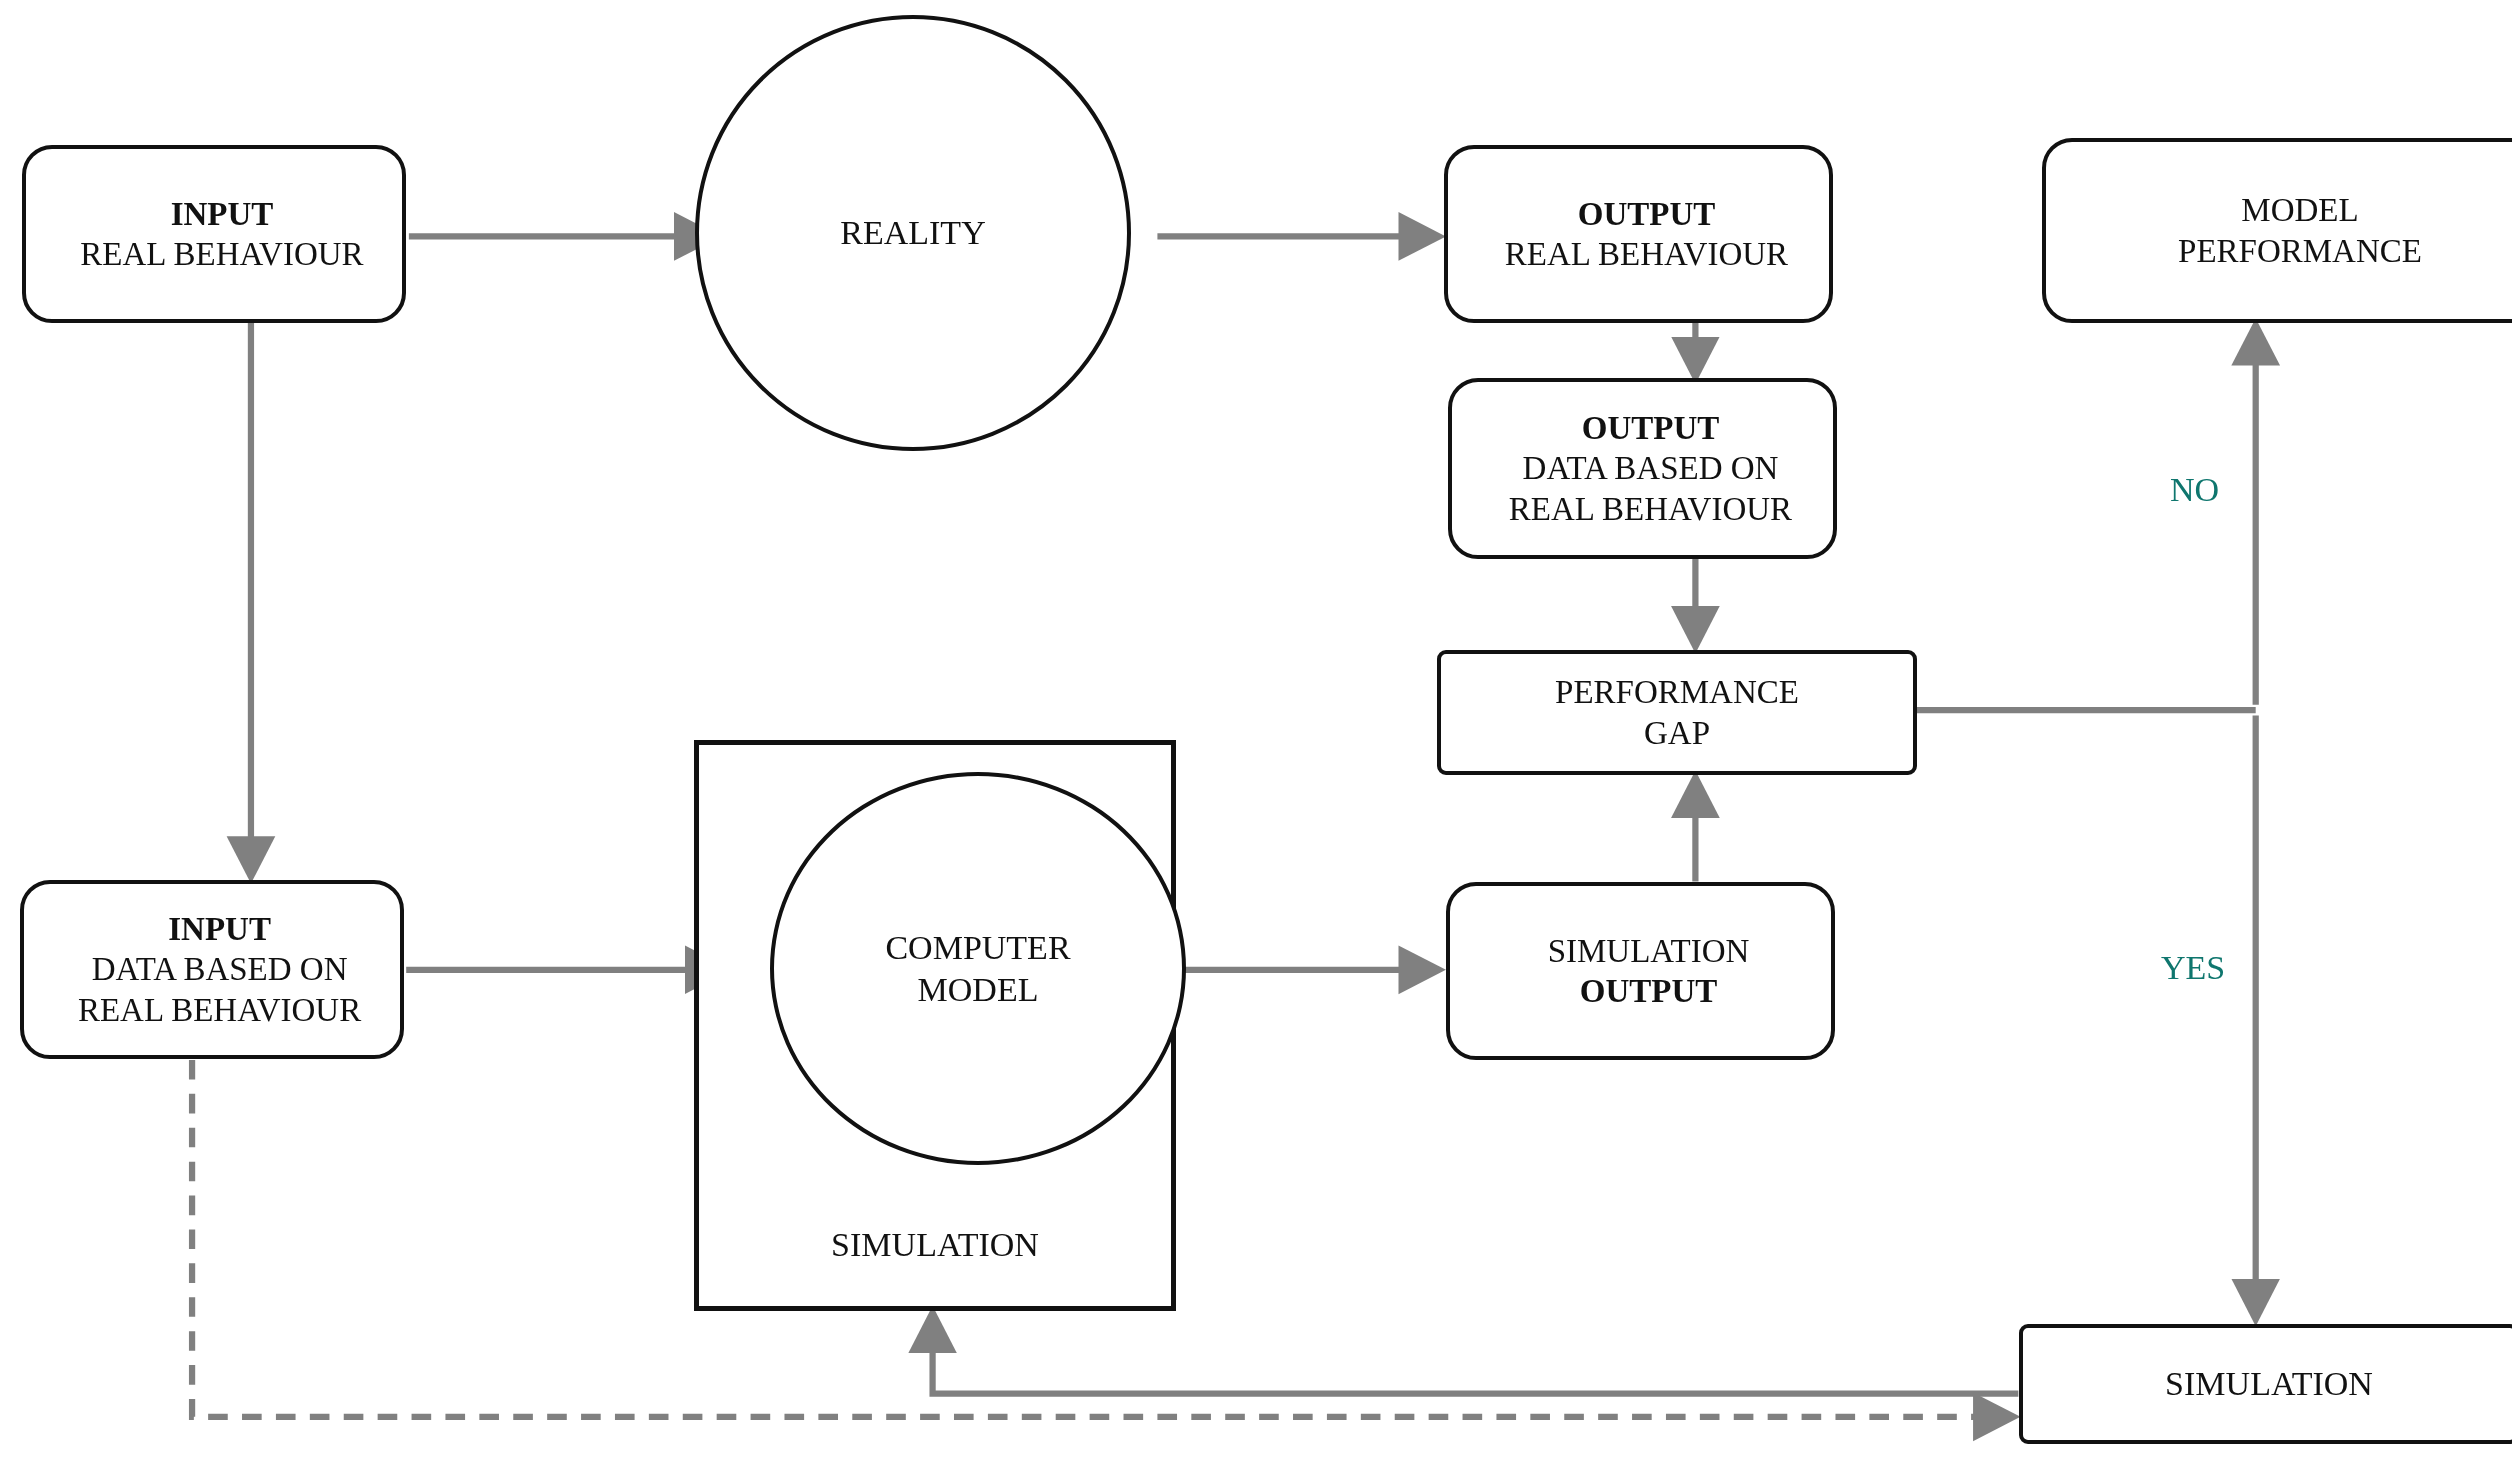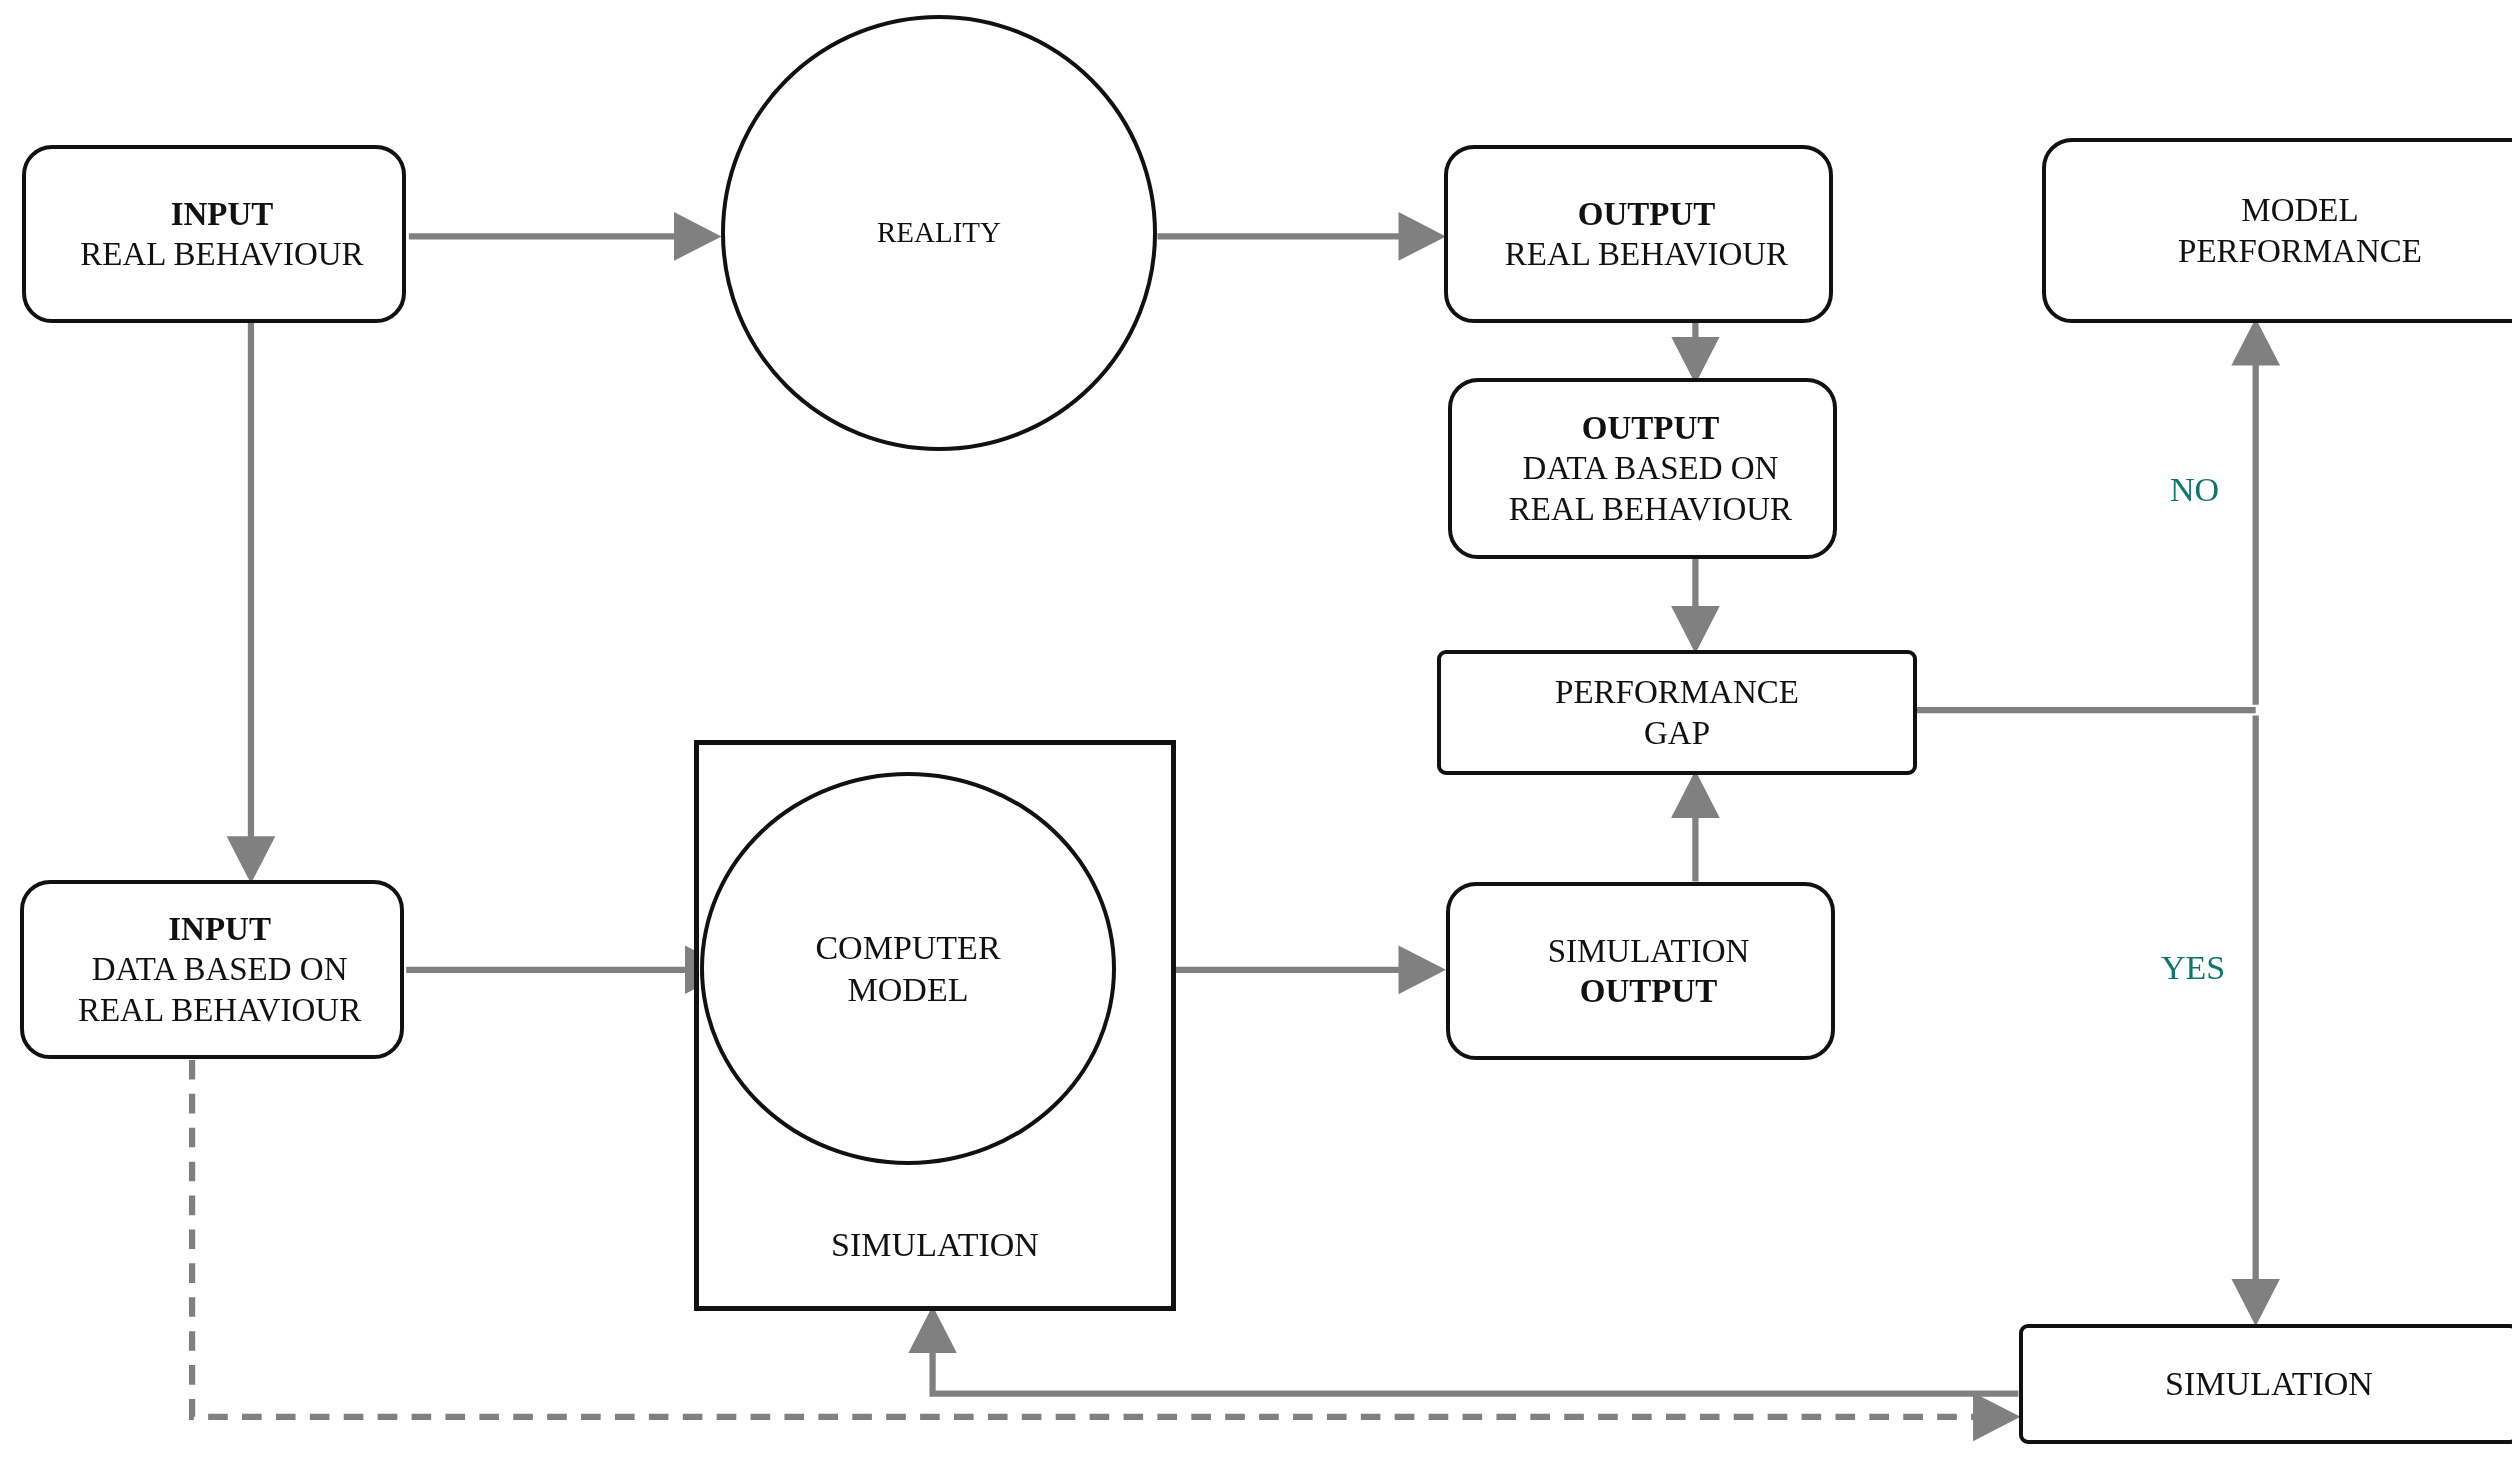--- a/index.html
+++ b/index.html
@@ -56,21 +56,21 @@
 
       <path d="M215 1188 L215 1588 L2256 1588" stroke-dasharray="22 16" marker-end="url(#ah)"></path>
     </g>
   </svg>
 
   <div class="node rbox" style="left:22px;top:145px;width:384px;height:178px;font-size:33px;">
     <span class="t b">INPUT</span>
     <span class="t">REAL BEHAVIOUR</span>
   </div>
 
-  <div class="node circle" style="left:721px;top:15px;width:436px;height:436px;font-size:29px;">
+  <div class="node circle" style="left:695px;top:15px;width:436px;height:436px;font-size:34px;">
     <span class="t">REALITY</span>
   </div>
 
   <div class="node rbox" style="left:1444px;top:145px;width:389px;height:178px;font-size:33px;">
     <span class="t b">OUTPUT</span>
     <span class="t">REAL BEHAVIOUR</span>
   </div>
 
   <div class="node rbox" style="left:2042px;top:138px;width:500px;height:185px;font-size:33px;">
     <span class="t">MODEL</span>
@@ -91,21 +91,21 @@
   <div class="node rbox" style="left:19.6px;top:880px;width:384px;height:179px;font-size:33px;">
     <span class="t b">INPUT</span>
     <span class="t">DATA BASED ON</span>
     <span class="t">REAL BEHAVIOUR</span>
   </div>
 
   <div class="node plainbox" style="left:694px;top:740px;width:482px;height:571px;justify-content:flex-end;">
     <span class="t" style="font-size:34px;margin-bottom:41px;">SIMULATION</span>
   </div>
 
-  <div class="node circle" style="left:700px;top:772px;width:416px;height:393px;font-size:34px;">
+  <div class="node circle" style="left:770px;top:772px;width:416px;height:393px;font-size:34px;">
     <span class="t">COMPUTER</span>
     <span class="t">MODEL</span>
   </div>
 
   <div class="node rbox" style="left:1446px;top:882px;width:389px;height:178px;font-size:33px;">
     <span class="t">SIMULATION</span>
     <span class="t b">OUTPUT</span>
   </div>
 
   <div class="node sqbox" style="left:2019px;top:1324px;width:500px;height:120px;font-size:34px;">

